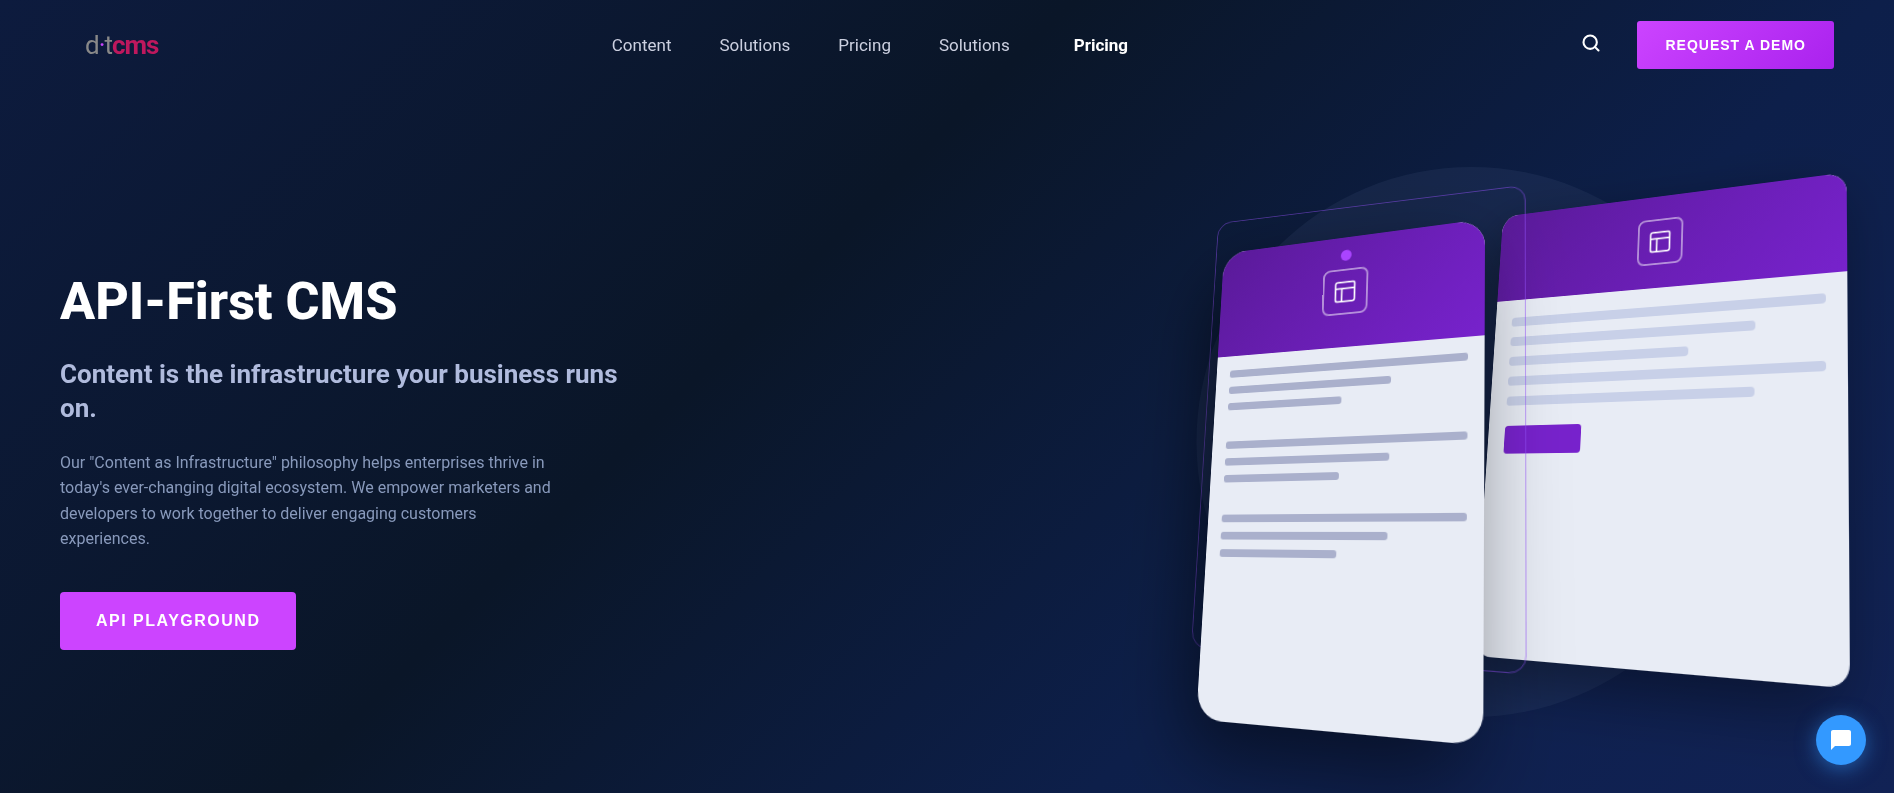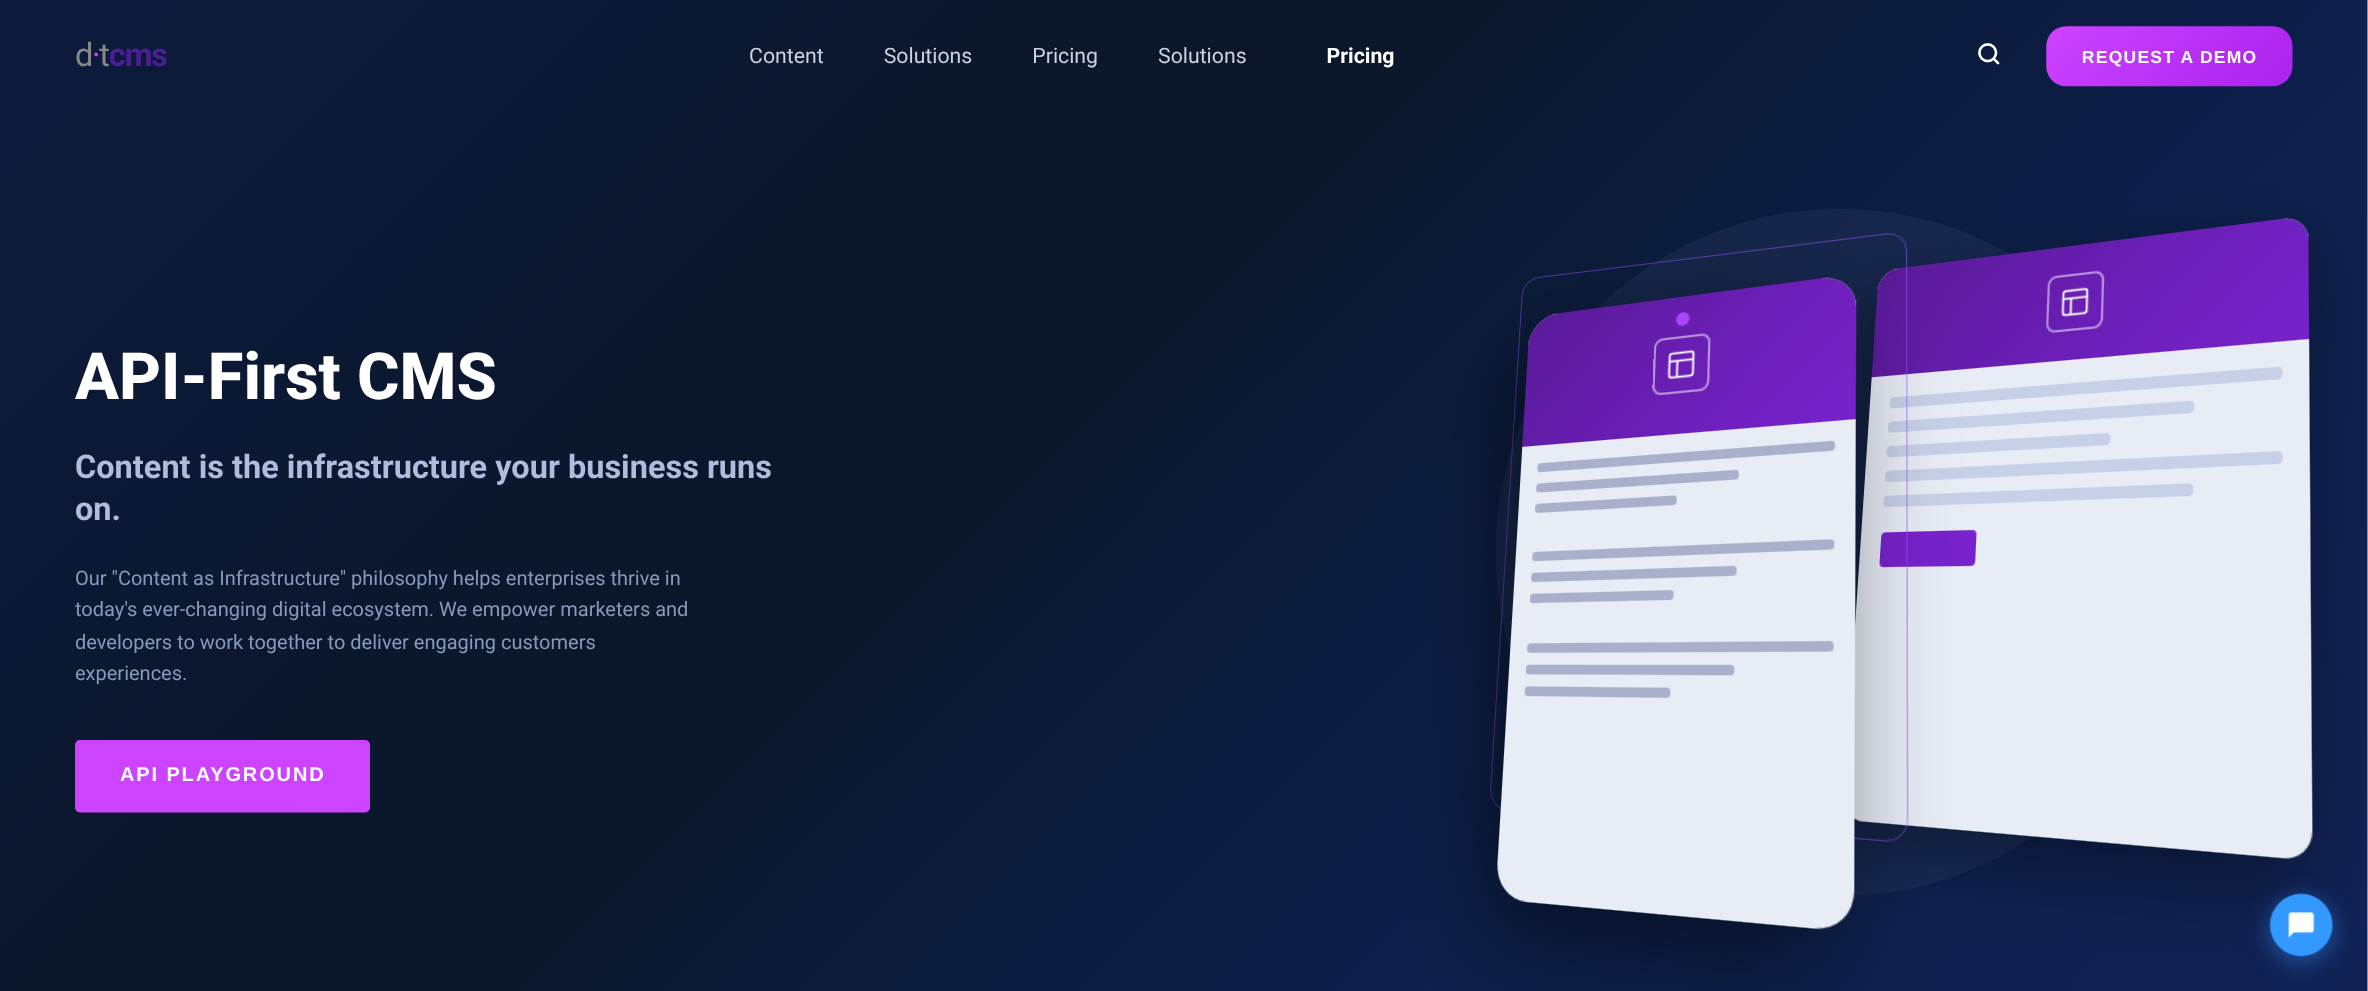--- a/index.html
+++ b/index.html
@@ -21,35 +21,36 @@
       height: 90px;
       position: relative;
       z-index: 10;
     }
 
     .logo {
       display: flex;
       align-items: flex-start;
       gap: 0;
       text-decoration: none;
+      margin-left: 25px;
     }
 
     .logo-dot {
       color: #888;
       font-size: 26px;
       font-weight: 400;
       letter-spacing: -1px;
     }
 
     .logo-dot span {
       color: #cc44ff;
     }
 
     .logo-cms {
-      color: #4c1d95;
+      color: #be185d;
       font-size: 26px;
       font-weight: 700;
       letter-spacing: -1px;
     }
 
     .nav-links {
       display: flex;
       align-items: center;
       gap: 48px;
       list-style: none;
@@ -83,21 +84,21 @@
     .cta-button {
       background: linear-gradient(135deg, #cc44ff, #aa22ee);
       color: white;
       border: none;
       padding: 16px 28px;
       font-size: 14px;
       font-weight: 700;
       letter-spacing: 1px;
       text-transform: uppercase;
       cursor: pointer;
-      border-radius: 16px;
+      border-radius: 3px;
       margin-left: 12px;
     }
 
     
     .hero {
       display: flex;
       align-items: center;
       padding: 40px 60px 0;
       position: relative;
       height: calc(793px - 90px);

